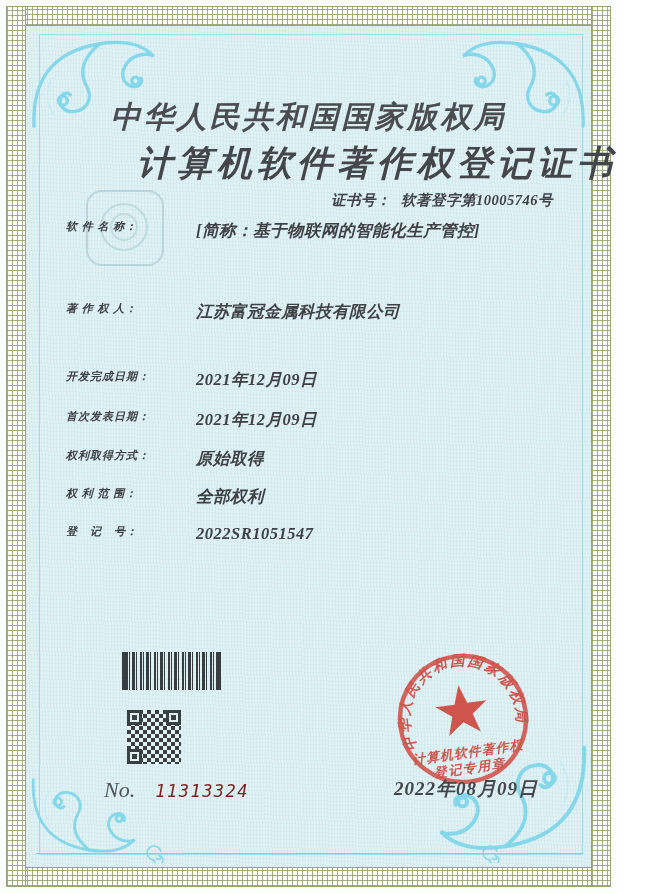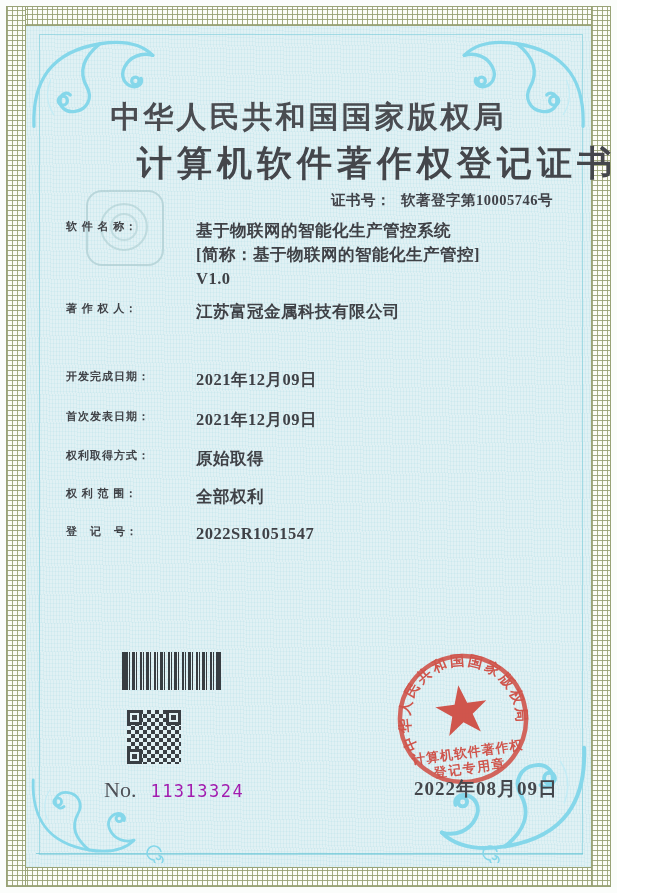--- a/index.html
+++ b/index.html
@@ -1,19 +1,20 @@
 <!DOCTYPE html>
 <html><head>
 <meta charset="utf-8">
 <style>
   html,body{margin:0;padding:0;background:#ffffff;}
   .page{
     position:relative;width:617px;height:893px;overflow:hidden;
     background:#fbfdfb;
     font-family:"Liberation Serif","DejaVu Serif",serif;
+    font-style:italic;
   }
   
   .fret{
     position:absolute;box-sizing:border-box;
     background-color:#fcfdf8;
     background-image:
       repeating-linear-gradient(90deg, rgba(148,158,112,.85) 0 1px, transparent 1px 5px),
       repeating-linear-gradient(0deg, rgba(148,158,112,.85) 0 1px, transparent 1px 5px);
     border:1px solid #99a377;
   }
@@ -110,31 +111,31 @@
   }
   .qr .finder{
     position:absolute;width:15px;height:15px;box-sizing:border-box;
     border:3px solid #3a3f44;background:#e1f1f4;
   }
   .qr .finder::after{content:"";position:absolute;left:2px;top:2px;width:5px;height:5px;background:#3a3f44;}
   .qr .f-tl{left:0;top:0;} .qr .f-tr{right:0;top:0;} .qr .f-bl{left:0;bottom:0;}
   .serial{position:absolute;left:104px;top:777px;white-space:nowrap;}
   .serial .prefix{font-size:22px;color:#4e5056;}
   .serial .number{
-    font-family:"DejaVu Sans Mono",monospace;font-size:17px;color:#a21caf;
-    letter-spacing:1.5px;margin-left:14px;
+    font-family:"DejaVu Sans Mono",monospace;font-size:17px;color:#7f1d1d;
+    letter-spacing:1.5px;margin-left:20px;
   }
   
   .seal{
     position:absolute;left:385px;top:641px;width:156px;height:156px;
     transform:rotate(-8deg);opacity:.93;
   }
   .issue-date{
     position:absolute;left:394px;top:776px;
-    font-size:19px;font-weight:700;letter-spacing:1px;color:#44464b;white-space:nowrap;margin-left:20px;
+    font-size:19px;font-weight:700;letter-spacing:1px;color:#44464b;white-space:nowrap;
   }
 </style>
 </head>
 <body>
 
 <div class="page">
 
   <div class="fret fret-top"></div>
   <div class="fret fret-bottom"></div>
   <div class="fret fret-left"></div>
@@ -184,23 +185,21 @@
 
   <div class="authority">中华人民共和国国家版权局</div>
   <div class="cert-title">计算机软件著作权登记证书</div>
   <div class="cert-no">
     <span class="lbl">证书号：</span><span>软著登字第10005746号</span>
   </div>
 
   <div class="row row-name">
     <span class="lbl">软 件 名 称：</span>
     <span class="val multi">
-      <div>基于物联网的智能化生产管控系统</div>
       <div>[简称：基于物联网的智能化生产管控]</div>
-      <div>V1.0</div>
     </span>
   </div>
 
   <div class="row row-owner">
     <span class="lbl">著 作 权 人：</span>
     <span class="val">江苏富冠金属科技有限公司</span>
   </div>
 
   <div class="row row-dev">
     <span class="lbl">开发完成日期：</span>

